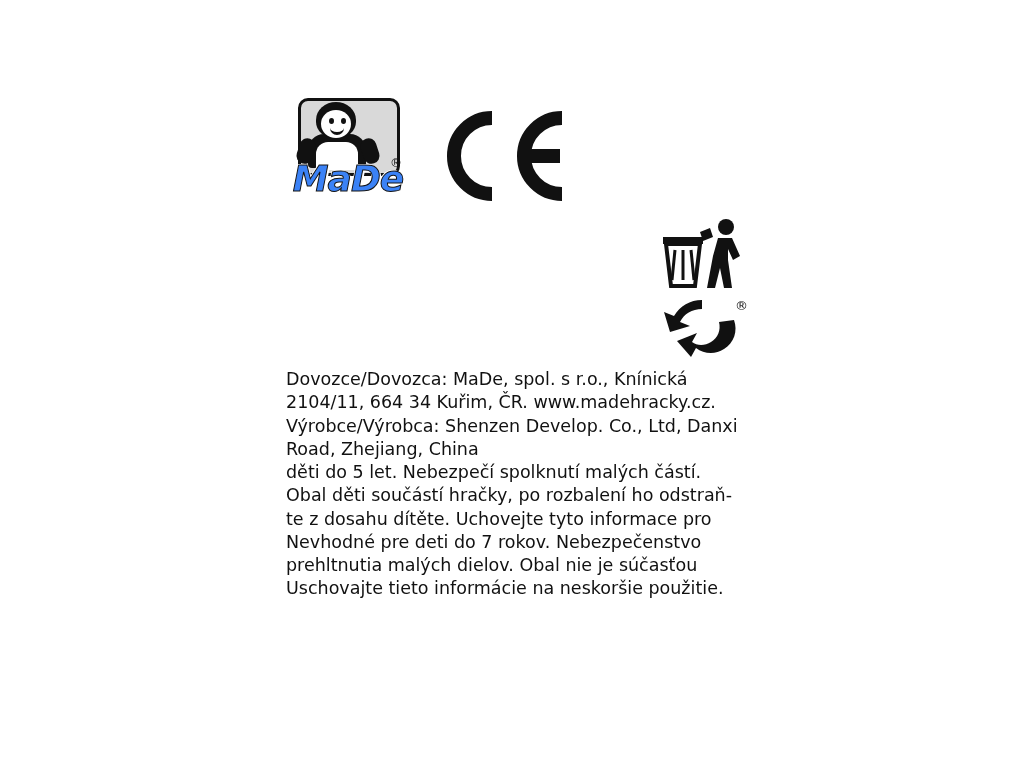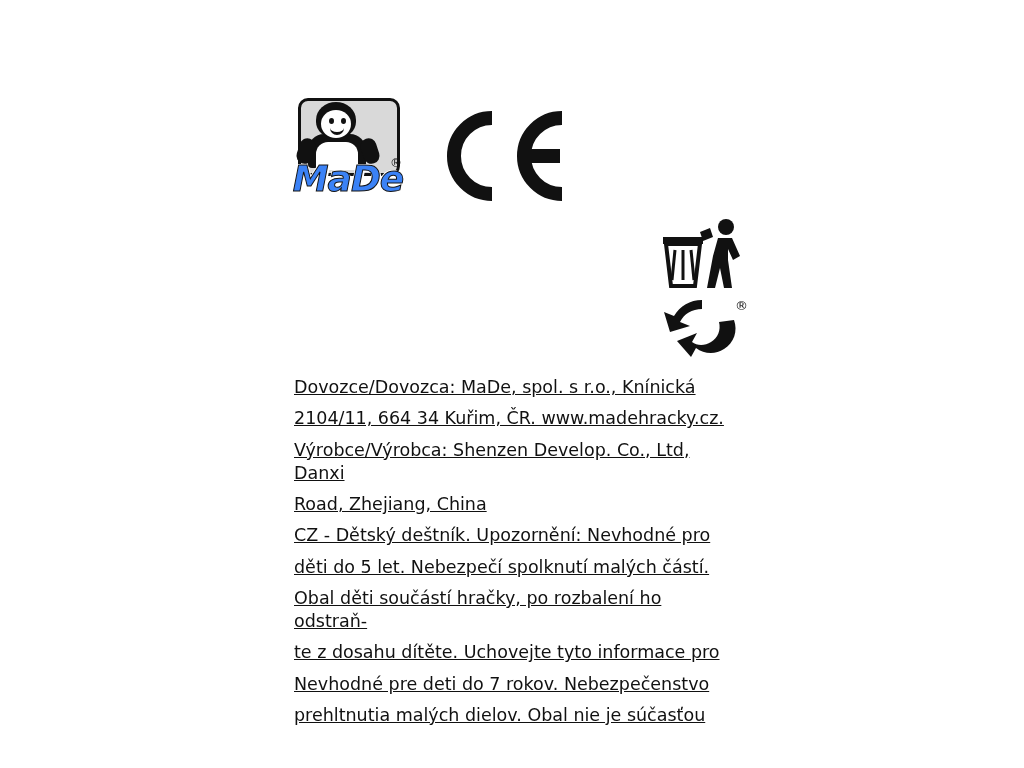--- a/index.html
+++ b/index.html
@@ -181,21 +181,21 @@
   .text-block {
     position: absolute;
     left: 286px;
     top: 368px;
     width: 452px;
     font-family: "DejaVu Sans", sans-serif;
     font-size: 17.5px;
     line-height: 1.33;
     color: #111;
   }
-  .text-block p { margin: 8px; text-decoration: underline; }
+  .text-block p { margin: 0; }
   .text-block .justified {
     text-align: justify;
     text-align-last: left;
   }
 </style>
 </head>
 <body>
 
 <div class="page">
 
@@ -245,21 +245,21 @@
       <path d="M74 24 c4 11 0 23 -10 29 c-9 6 -20 5 -28 -1 l-5 9 l-14 -16 l20 -8 l-5 9 c5 4 13 4 19 0 c7 -4 10 -12 8 -20 z" fill="#111"></path>
     </svg>
     <span class="reg-r">®</span>
   </div>
 
   <div class="text-block">
     <p class="justified">Dovozce/Dovozca:  MaDe,  spol.  s r.o.,  Knínická</p>
     <p class="justified">2104/11, 664 34 Kuřim, ČR. www.madehracky.cz.</p>
     <p>Výrobce/Výrobca: Shenzen Develop. Co., Ltd, Danxi</p>
     <p>Road, Zhejiang, China</p>
-    <p>CZ - Dětský deštník. Upozornění: Nevhodné pro</p>
     <p>děti do 5 let. Nebezpečí spolknutí malých částí.</p>
     <p>Obal děti součástí hračky, po rozbalení ho odstraň-</p>
     <p>te z dosahu dítěte. Uchovejte tyto informace pro</p>
     <p>Nevhodné pre deti do 7 rokov. Nebezpečenstvo</p>
     <p>prehltnutia malých dielov. Obal nie je súčasťou</p>
+    <p>Uschovajte tieto informácie na neskoršie použitie.</p>
   </div>
 
 </div>
 
 </body></html>

